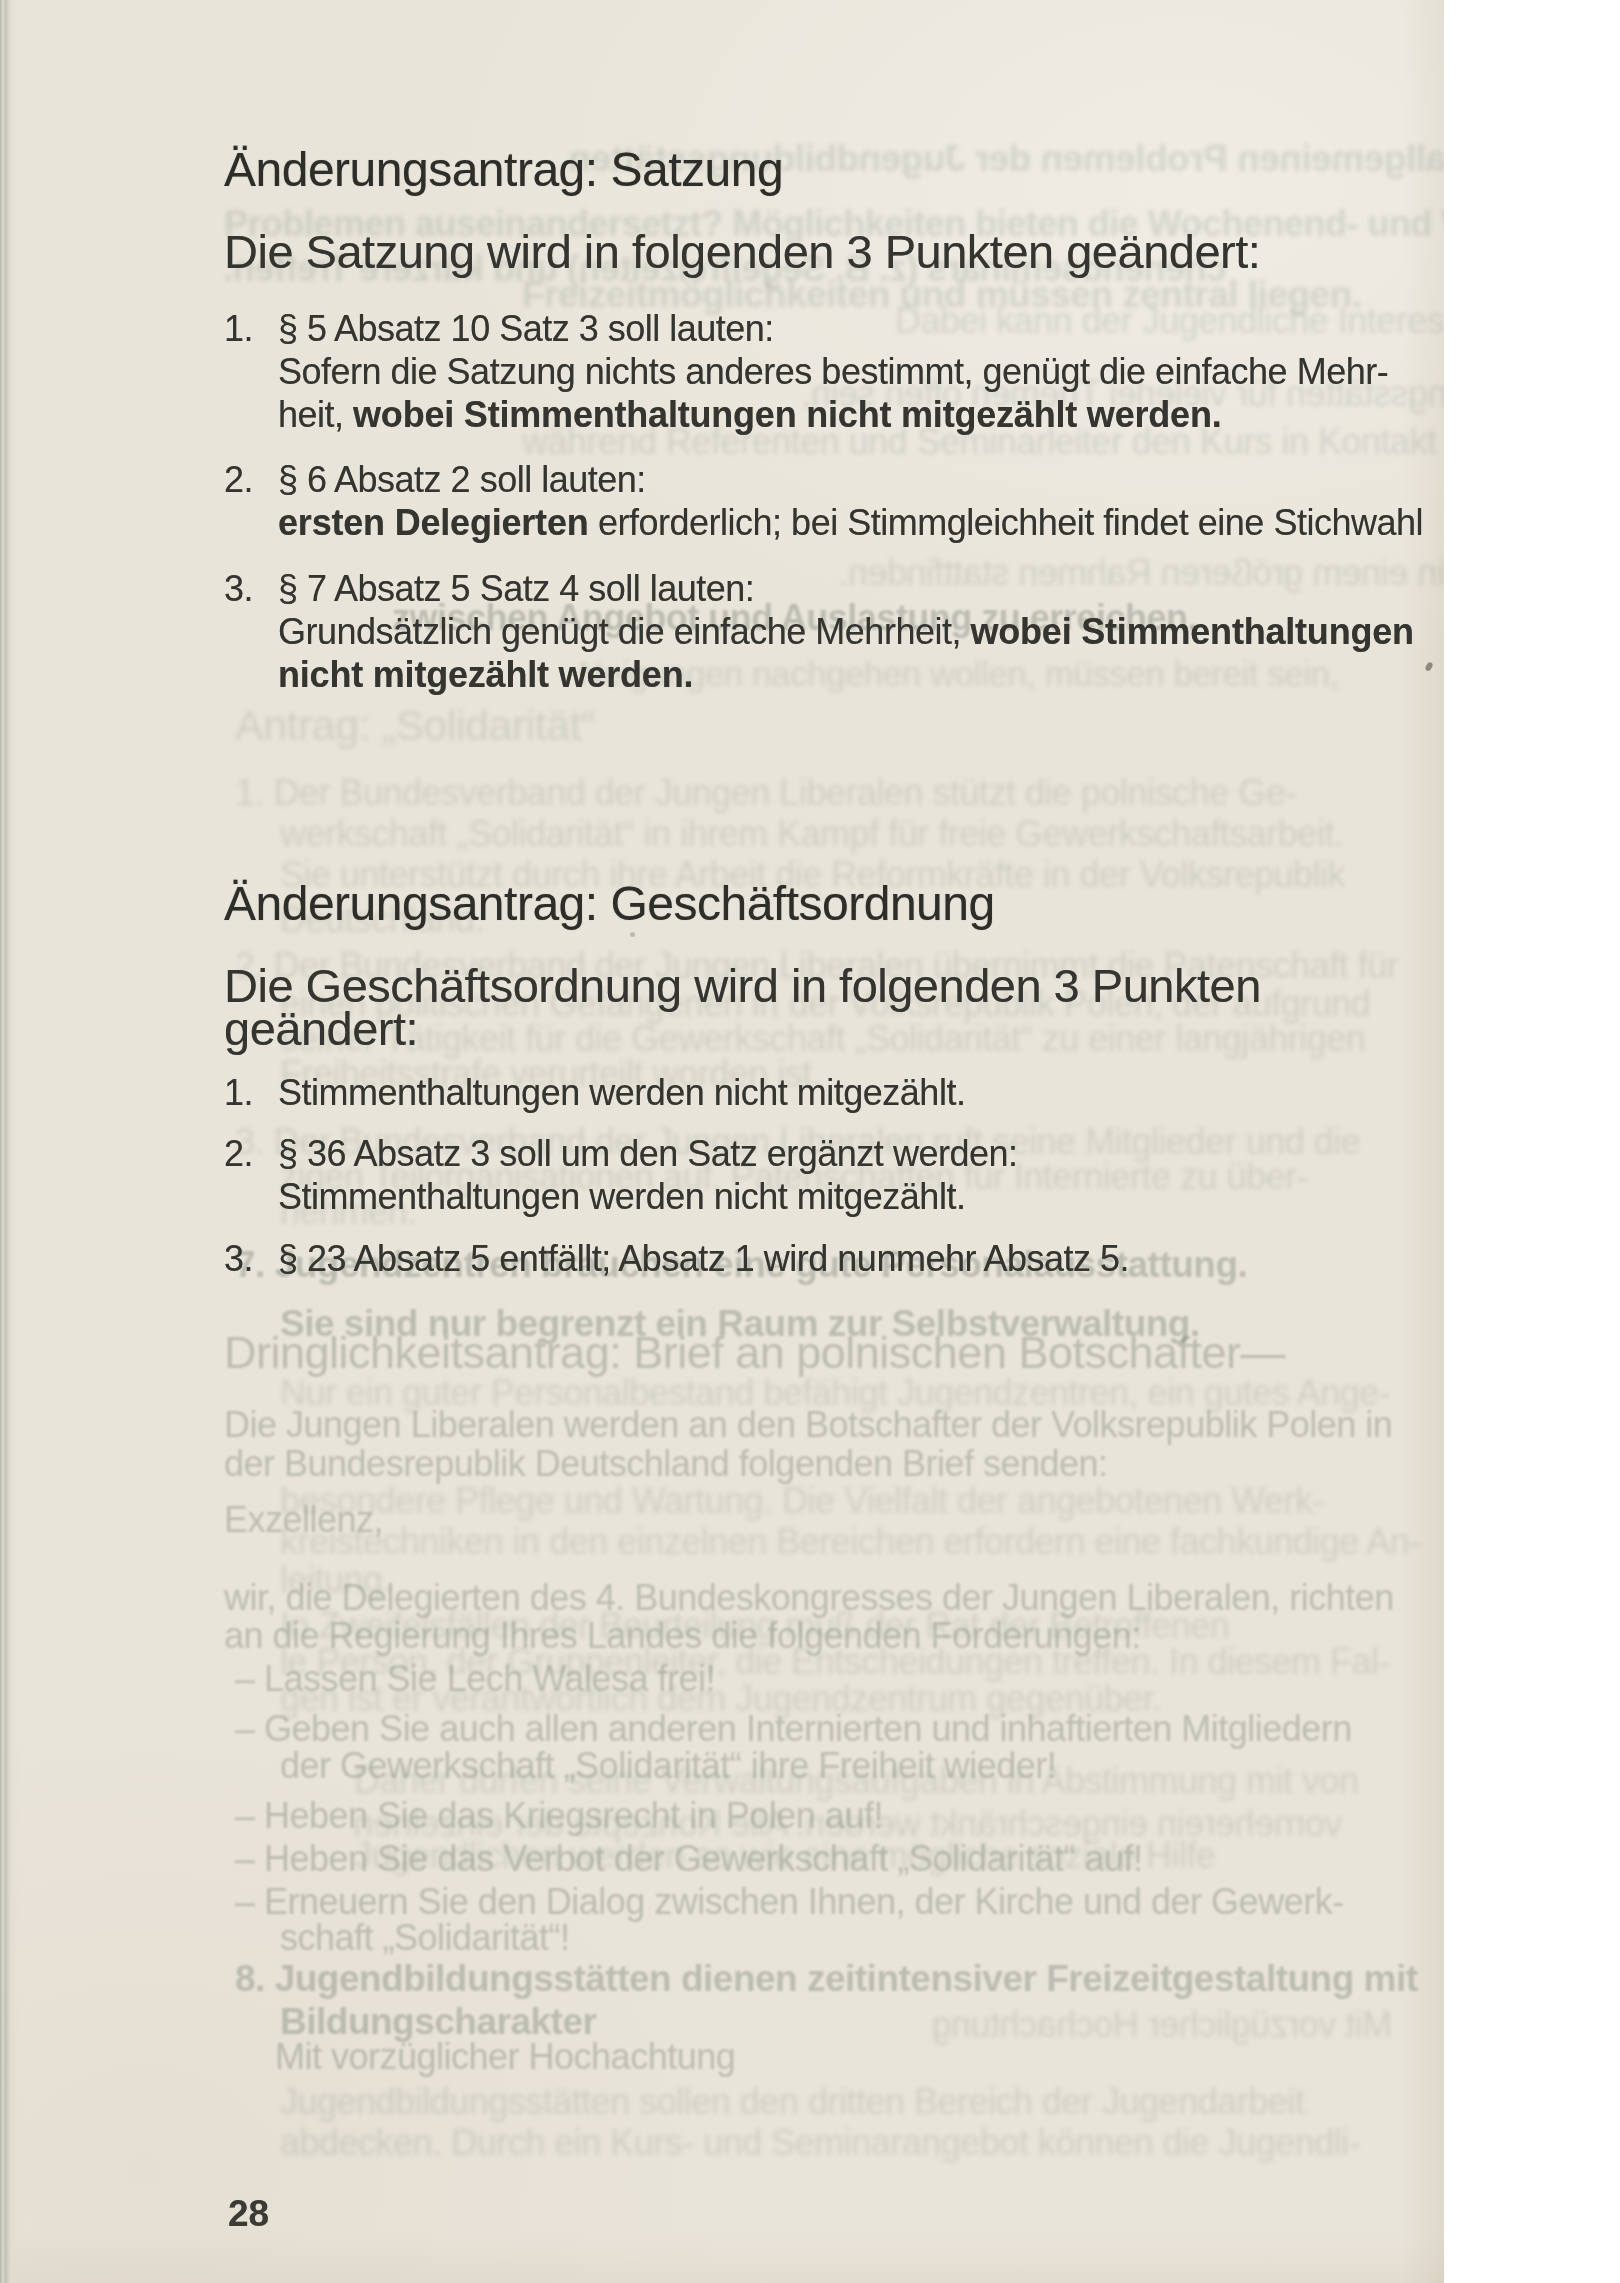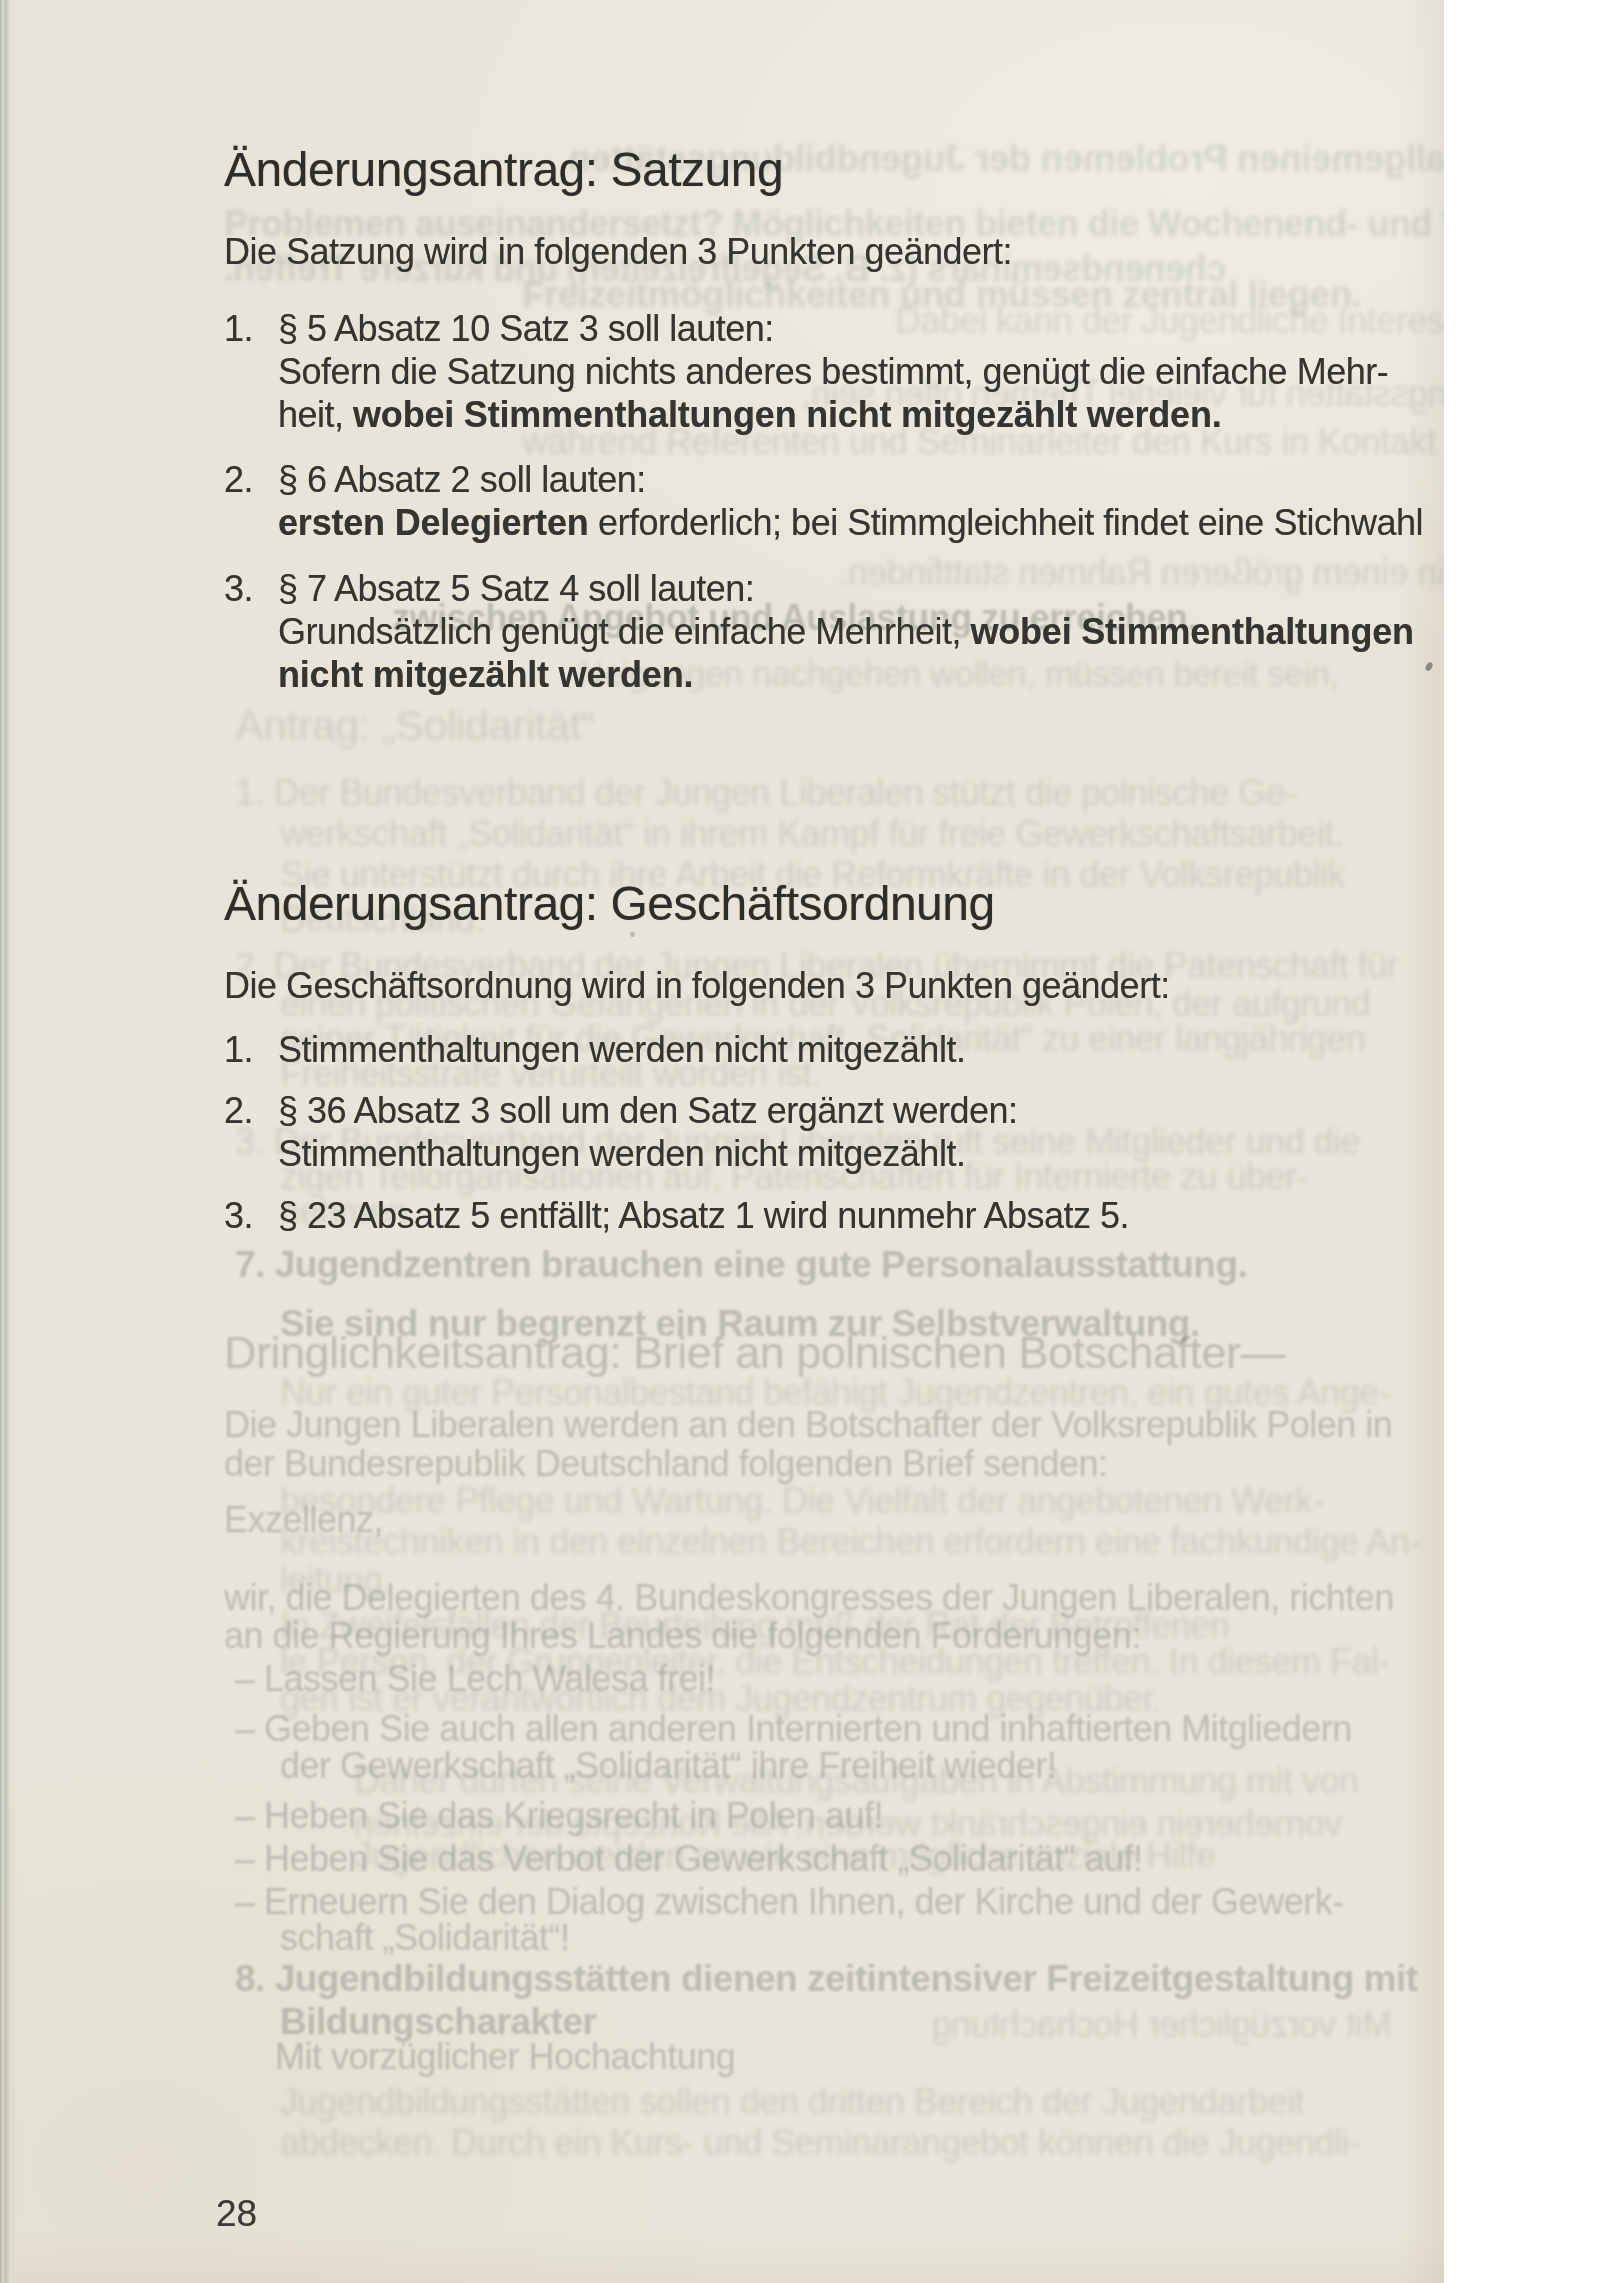--- a/index.html
+++ b/index.html
@@ -18,33 +18,33 @@
     color:#343430;
   }
   
   .content{position:absolute;left:0;top:0;width:100%;height:100%;}
   .section{position:absolute;left:224px;width:1221px;}
   .h1{
     font-size:48px;line-height:56px;font-weight:400;
     letter-spacing:-0.5px;color:#2d2d29;
     text-shadow:0 0 0.9px rgba(45,45,41,0.45);
   }
-  .intro{margin-top:32px;font-size:36px;line-height:43px;letter-spacing:-0.5px;
+  .intro{margin-top:32px;font-size:47px;line-height:43px;letter-spacing:-0.5px;
     text-shadow:0 0 0.5px rgba(52,52,48,0.5);}
   ol.amend{list-style:none;margin:0;padding:0;}
   .sec1 ol.amend{margin-top:34px;}
   .sec2 ol.amend{margin-top:20.5px;}
   .item{position:relative;padding-left:54px;font-size:36px;line-height:43px;
     letter-spacing:-0.5px;text-shadow:0 0 0.5px rgba(52,52,48,0.5);}
   .sec1 .item{margin-bottom:22.4px;}
   .sec2 .item{margin-bottom:18.6px;}
   .item .num{position:absolute;left:0;top:0;}
   .item b{font-weight:700;letter-spacing:-0.2px;}
-  .pagenum{position:absolute;left:216px;top:2193px;font-size:37px;color:#3a3a36;
-    letter-spacing:0;text-shadow:0 0 0.5px rgba(58,58,54,0.5);}
+  .pagenum{position:absolute;left:228px;top:2193px;font-size:37px;color:#3a3a36;
+    letter-spacing:0;text-shadow:0 0 0.5px rgba(58,58,54,0.5);font-weight:bold;}
   
   .ghost{position:absolute;left:0;top:0;width:100%;height:100%;pointer-events:none;}
   .gline{position:absolute;white-space:nowrap;font-family:"Liberation Sans",sans-serif;
     letter-spacing:-0.5px;}
   .gd{color:rgba(86,98,90,0.30);filter:blur(1.2px);}
   .gg{color:rgba(114,133,119,0.21);filter:blur(1.9px);}
   .gb{font-weight:700;}
   .gm{transform:scaleX(-1);}
   
   .scratch{position:absolute;left:1484px;top:951px;width:140px;height:43px;

